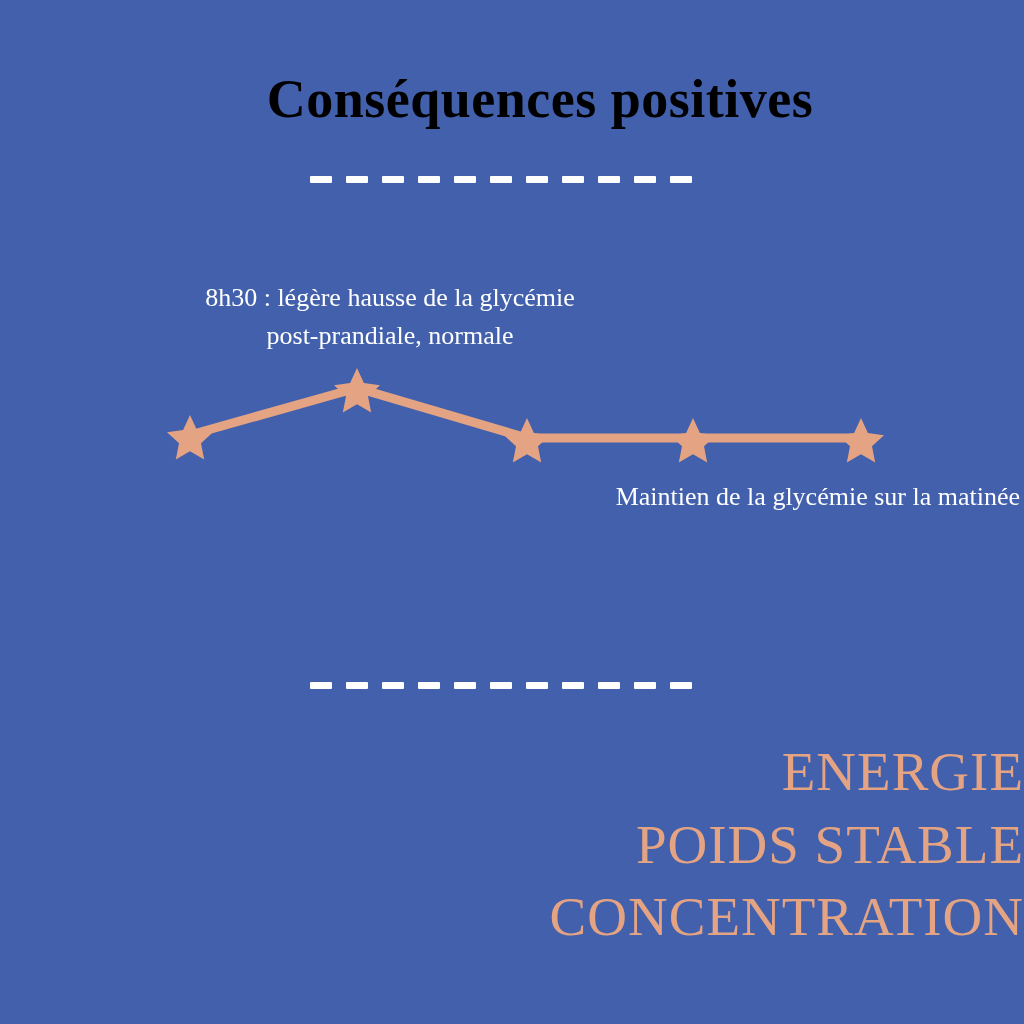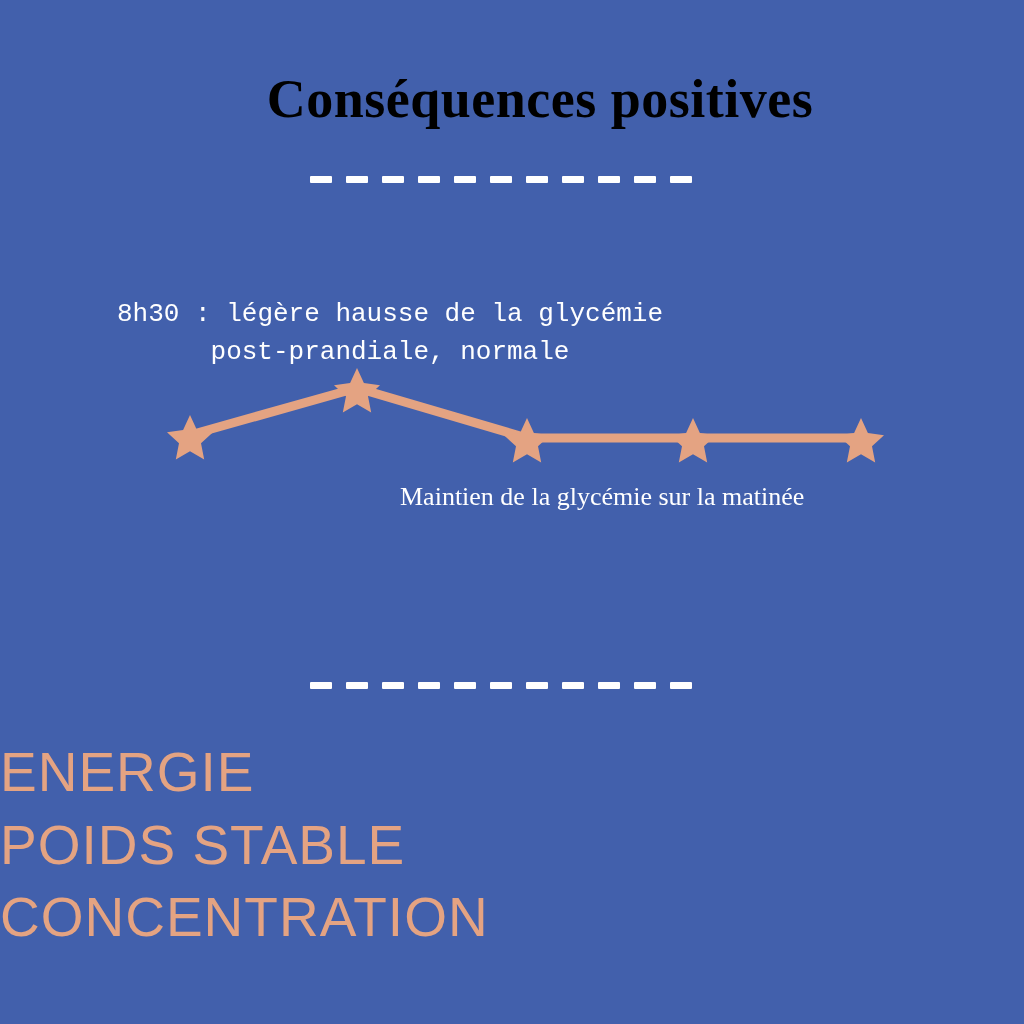--- a/index.html
+++ b/index.html
@@ -72,48 +72,47 @@
   .annot {
     position: absolute;
     color: #ffffff;
     font-family: "Liberation Serif", serif;
     font-size: 26px;
     line-height: 1.45;
     text-align: center;
     white-space: pre-line;
   }
   .annot-peak {
-    top: 41px;
+    top: 24px;
     left: 70px;
     width: 640px;
-    font-family: Liberation Mono, monospace;
   }
   .annot-start {
     top: 200px;
     left: 20px;
     width: 340px;
   }
   .annot-plateau {
     top: 223px;
     left: 400px;
     width: 620px;
-    text-align: left;
+    text-align: right;
   }
 
   
   .benefits {
     position: absolute;
     top: 736px;
     left: 0;
     width: 1024px;
-    text-align: left;
+    text-align: right;
     color: #e4a382;
     font-size: 55px;
     line-height: 1.32;
-    font-family: Liberation Sans, sans-serif;
+    font-family: Liberation Serif, serif;
     letter-spacing: 1px;
   }
   .benefits div {
     display: block;
   }
 </style>
 </head>
 <body>
 
 <div class="canvas">

